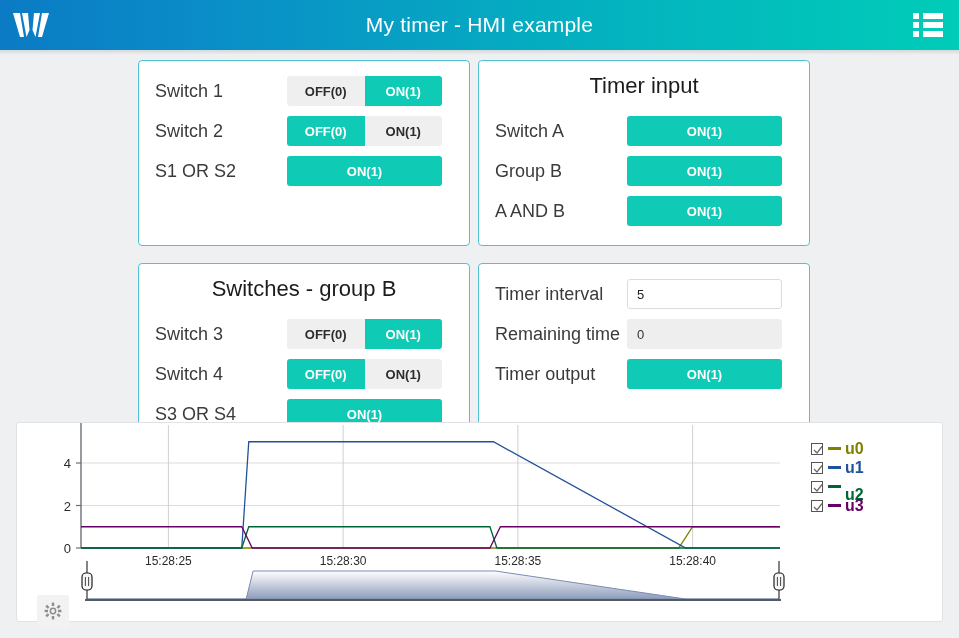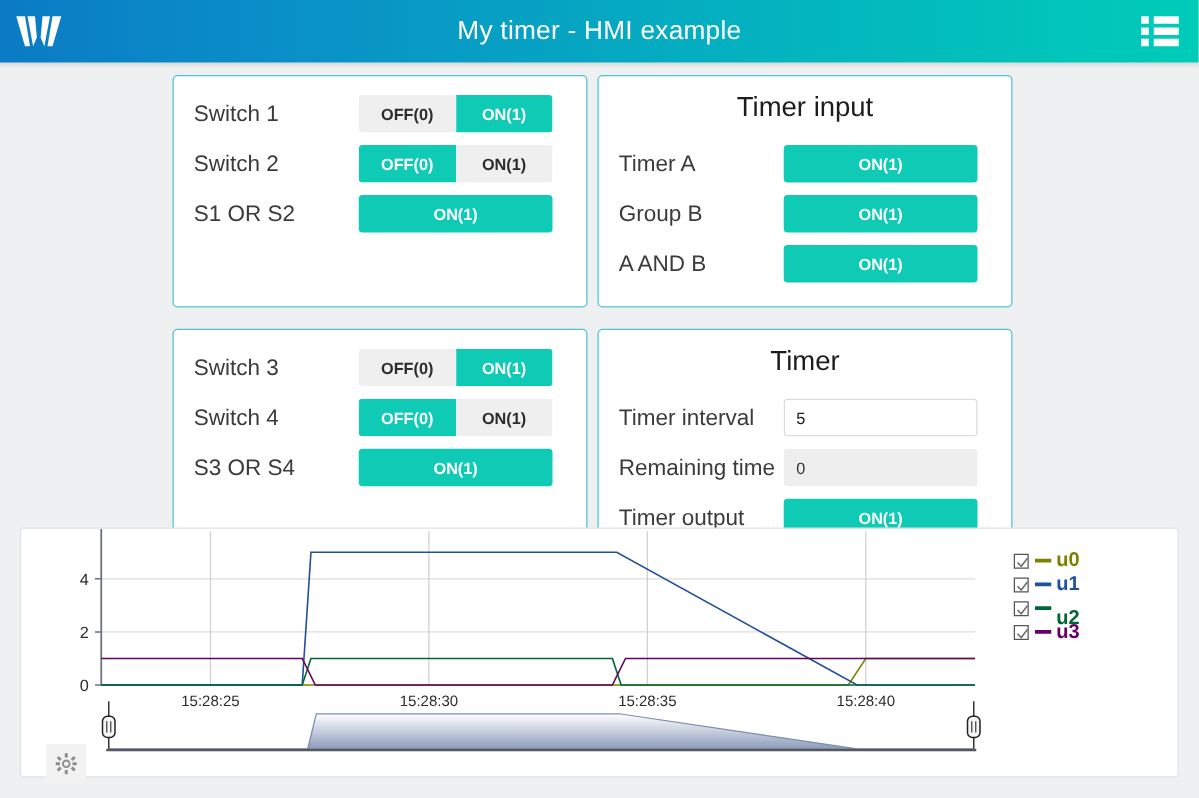--- a/index.html
+++ b/index.html
@@ -217,39 +217,40 @@
       <div class="row">
         <div class="row-label">S1 OR S2</div>
         <div class="control">
           <div class="statebtn full">ON(1)</div>
         </div>
       </div>
     </div>
     <div class="card right">
       <div class="card-title">Timer input</div>
       <div class="row">
-        <div class="row-label">Timer A</div>
+        <div class="row-label">Switch A</div>
         <div class="control">
           <div class="statebtn full">ON(1)</div>
         </div>
       </div>
       <div class="row">
         <div class="row-label">Group B</div>
         <div class="control">
           <div class="statebtn full">ON(1)</div>
         </div>
       </div>
       <div class="row">
         <div class="row-label">A AND B</div>
         <div class="control">
           <div class="statebtn full">ON(1)</div>
         </div>
       </div>
     </div>
     <div class="card">
+      <div class="card-title">Switches - group B</div>
       <div class="row">
         <div class="row-label">Switch 3</div>
         <div class="control">
           <div class="toggle">
             <div class="seg">OFF(0)</div>
             <div class="seg active">ON(1)</div>
           </div>
         </div>
       </div>
       <div class="row">
@@ -262,21 +263,20 @@
         </div>
       </div>
       <div class="row">
         <div class="row-label">S3 OR S4</div>
         <div class="control">
           <div class="statebtn full">ON(1)</div>
         </div>
       </div>
     </div>
     <div class="card right">
-      <div class="card-title">Timer</div>
       <div class="row">
         <div class="row-label">Timer interval</div>
         <div class="control">
           <div class="field">5</div>
         </div>
       </div>
       <div class="row">
         <div class="row-label">Remaining time</div>
         <div class="control">
           <div class="field readonly">0</div>

